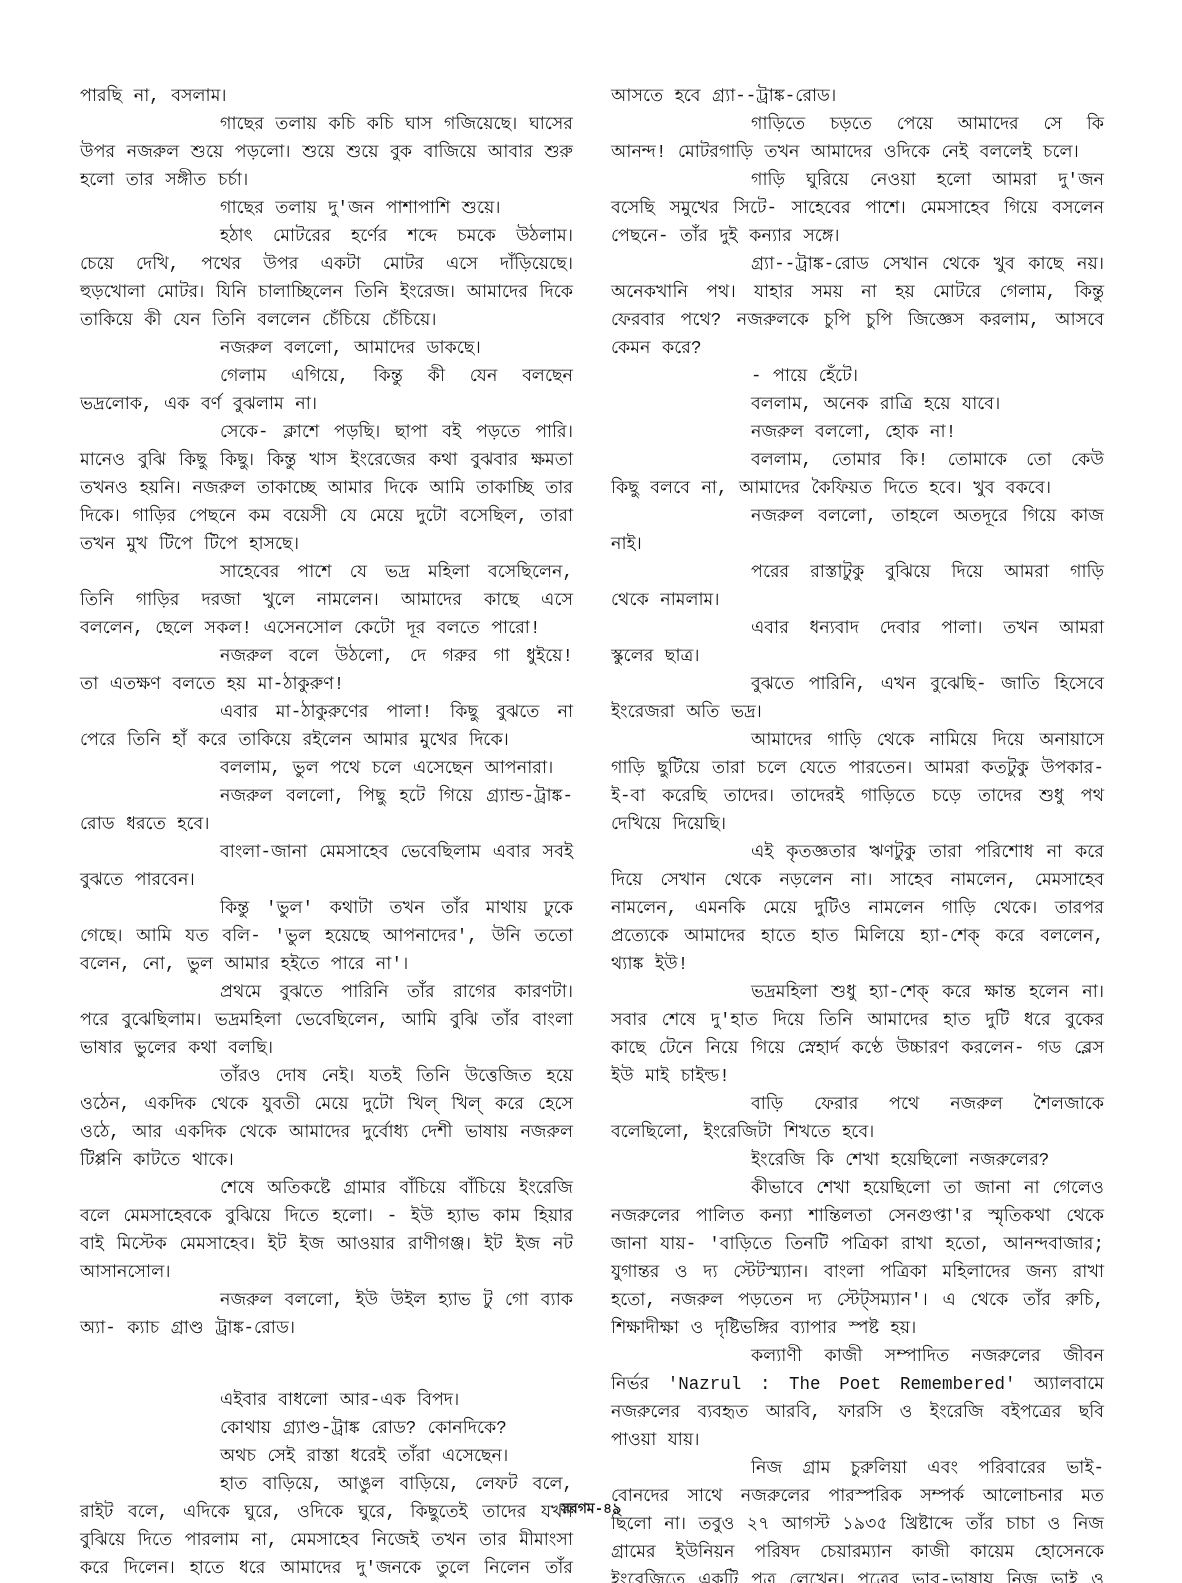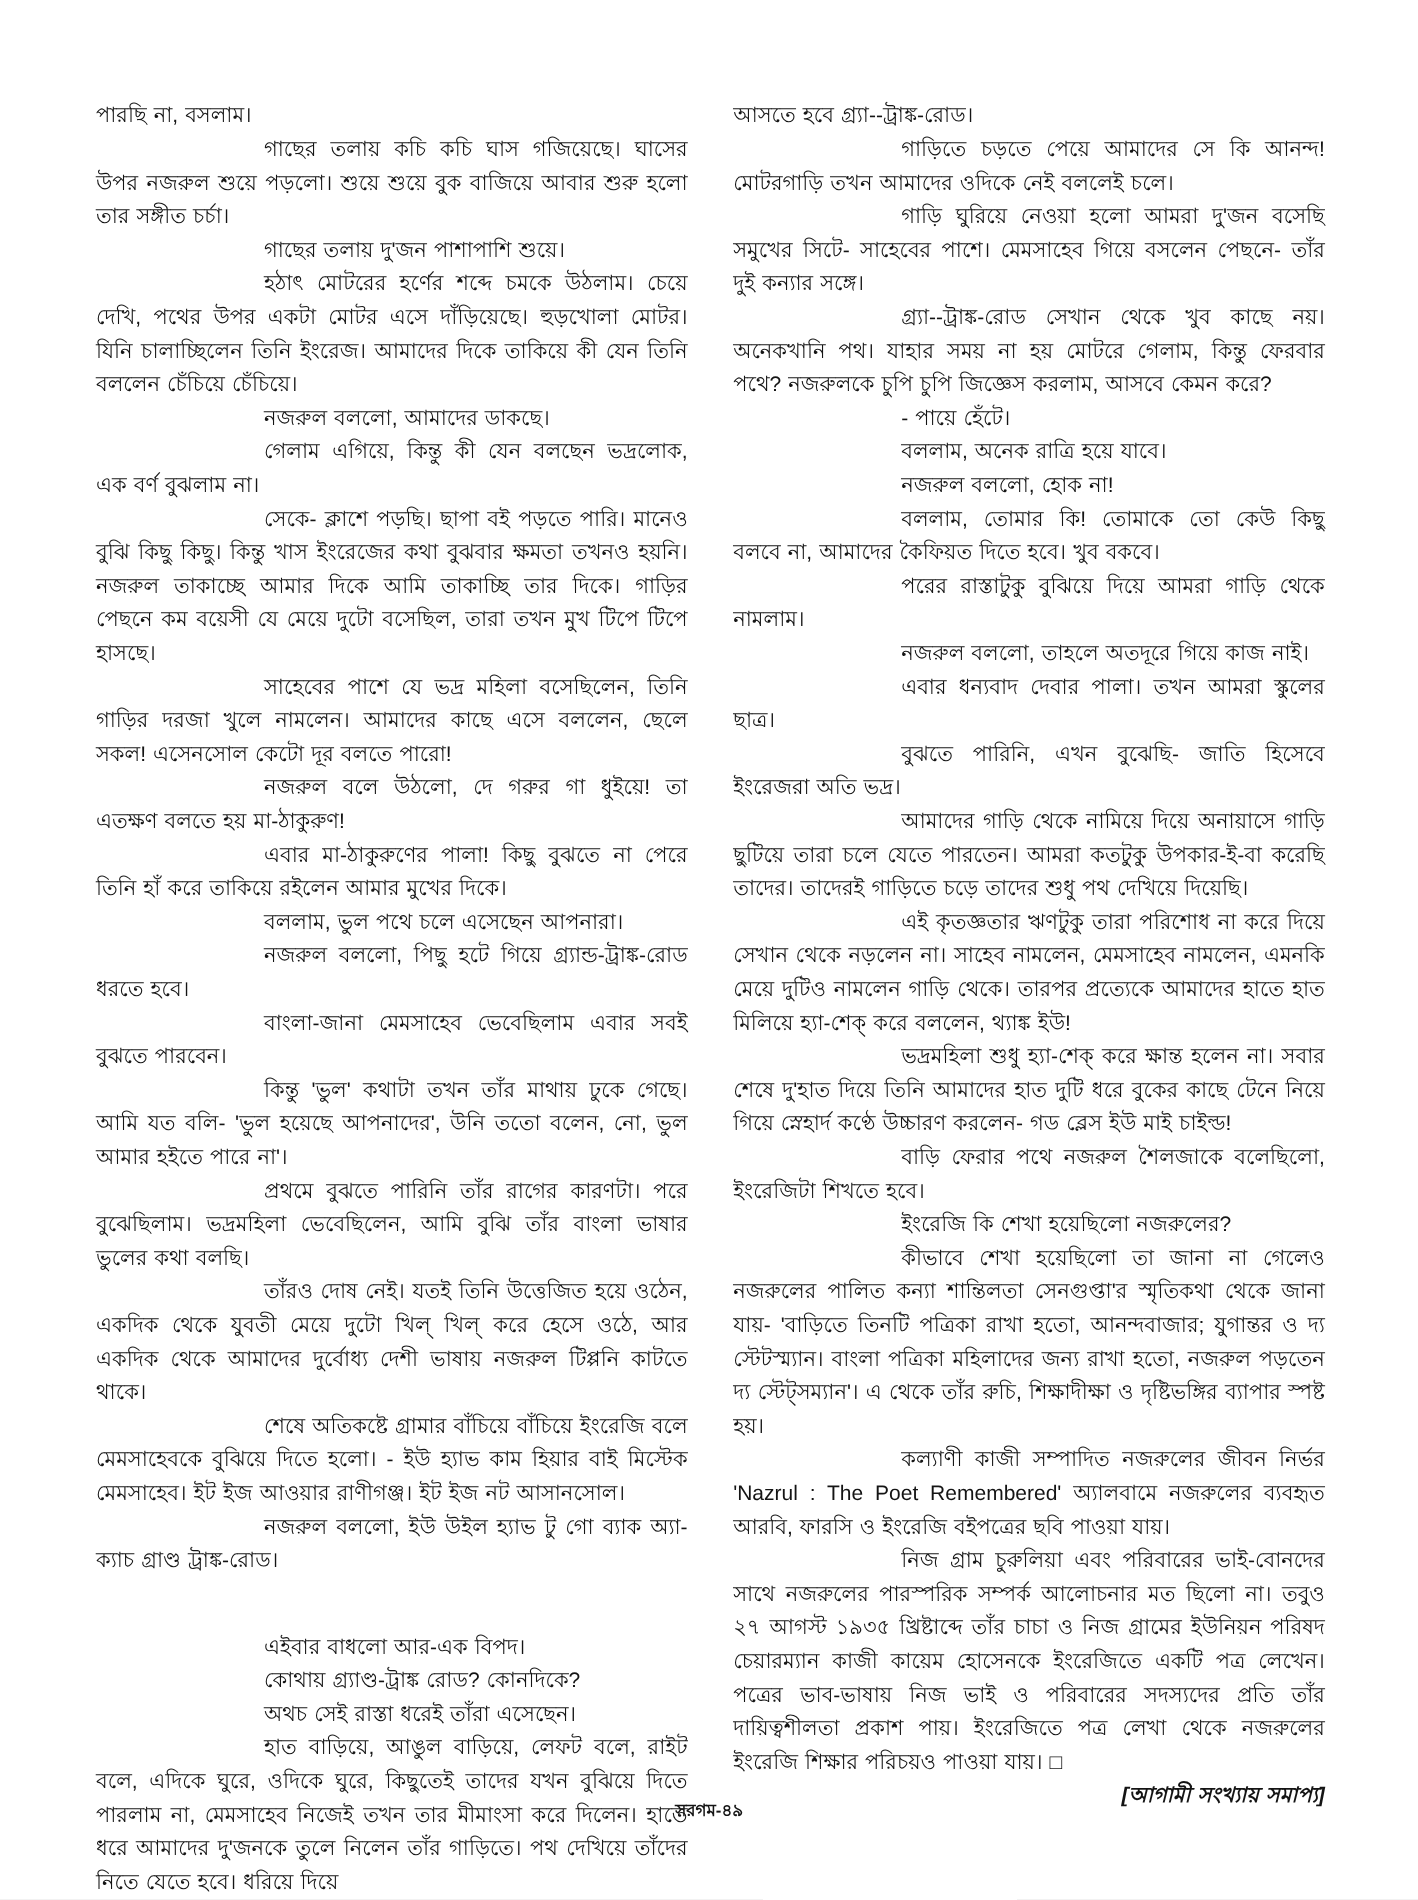--- a/index.html
+++ b/index.html
@@ -8,21 +8,21 @@
     background: #e8e8e8;
   }
   .page {
     position: relative;
     width: 1182px;
     height: 1583px;
     margin: 0 auto;
     background: #ffffff;
     box-sizing: border-box;
     padding: 82px 78px 110px 80px;
-    font-family: Liberation Sans, sans-serif;
+    font-family: Liberation Mono, monospace;
     color: #141414;
     overflow: hidden;
   }
   .columns {
     display: flex;
     gap: 38px;
   }
   .column {
     flex: 1 1 0;
     min-width: 0;
@@ -90,22 +90,22 @@
       </div>
     <div class="column" id="col-right">
         <p class="para">আসতে হবে গ্র্যা--ট্রাঙ্ক-রোড।</p>
         <p class="para indent">গাড়িতে চড়তে পেয়ে আমাদের সে কি আনন্দ! মোটরগাড়ি তখন আমাদের ওদিকে নেই বললেই চলে।</p>
         <p class="para indent">গাড়ি ঘুরিয়ে নেওয়া হলো আমরা দু'জন বসেছি সমুখের সিটে- সাহেবের পাশে। মেমসাহেব গিয়ে বসলেন পেছনে- তাঁর দুই কন্যার সঙ্গে।</p>
         <p class="para indent">গ্র্যা--ট্রাঙ্ক-রোড সেখান থেকে খুব কাছে নয়। অনেকখানি পথ। যাহার সময় না হয় মোটরে গেলাম, কিন্তু ফেরবার পথে? নজরুলকে চুপি চুপি জিজ্ঞেস করলাম, আসবে কেমন করে?</p>
         <p class="para indent">- পায়ে হেঁটে।</p>
         <p class="para indent">বললাম, অনেক রাত্রি হয়ে যাবে।</p>
         <p class="para indent">নজরুল বললো, হোক না!</p>
         <p class="para indent">বললাম, তোমার কি! তোমাকে তো কেউ কিছু বলবে না, আমাদের কৈফিয়ত দিতে হবে। খুব বকবে।</p>
+        <p class="para indent">নজরুল বললো, তাহলে অতদূরে গিয়ে কাজ নাই।</p>
         <p class="para indent">পরের রাস্তাটুকু বুঝিয়ে দিয়ে আমরা গাড়ি থেকে নামলাম।</p>
-        <p class="para indent">নজরুল বললো, তাহলে অতদূরে গিয়ে কাজ নাই।</p>
         <p class="para indent">এবার ধন্যবাদ দেবার পালা। তখন আমরা স্কুলের ছাত্র।</p>
         <p class="para indent">বুঝতে পারিনি, এখন বুঝেছি- জাতি হিসেবে ইংরেজরা অতি ভদ্র।</p>
         <p class="para indent">আমাদের গাড়ি থেকে নামিয়ে দিয়ে অনায়াসে গাড়ি ছুটিয়ে তারা চলে যেতে পারতেন। আমরা কতটুকু উপকার-ই-বা করেছি তাদের। তাদেরই গাড়িতে চড়ে তাদের শুধু পথ দেখিয়ে দিয়েছি।</p>
         <p class="para indent">এই কৃতজ্ঞতার ঋণটুকু তারা পরিশোধ না করে দিয়ে সেখান থেকে নড়লেন না। সাহেব নামলেন, মেমসাহেব নামলেন, এমনকি মেয়ে দুটিও নামলেন গাড়ি থেকে। তারপর প্রত্যেকে আমাদের হাতে হাত মিলিয়ে হ্যা-শেক্ করে বললেন, থ্যাঙ্ক ইউ!</p>
         <p class="para indent">ভদ্রমহিলা শুধু হ্যা-শেক্ করে ক্ষান্ত হলেন না। সবার শেষে দু'হাত দিয়ে তিনি আমাদের হাত দুটি ধরে বুকের কাছে টেনে নিয়ে গিয়ে স্নেহার্দ কণ্ঠে উচ্চারণ করলেন- গড ব্লেস ইউ মাই চাইল্ড!</p>
         <p class="para indent">বাড়ি ফেরার পথে নজরুল শৈলজাকে বলেছিলো, ইংরেজিটা শিখতে হবে।</p>
         <p class="para indent">ইংরেজি কি শেখা হয়েছিলো নজরুলের?</p>
         <p class="para indent">কীভাবে শেখা হয়েছিলো তা জানা না গেলেও নজরুলের পালিত কন্যা শান্তিলতা সেনগুপ্তা'র স্মৃতিকথা থেকে জানা যায়- 'বাড়িতে তিনটি পত্রিকা রাখা হতো, আনন্দবাজার; যুগান্তর ও দ্য স্টেটস্ম্যান। বাংলা পত্রিকা মহিলাদের জন্য রাখা হতো, নজরুল পড়তেন দ্য স্টেট্‌সম্যান'। এ থেকে তাঁর রুচি, শিক্ষাদীক্ষা ও দৃষ্টিভঙ্গির ব্যাপার স্পষ্ট হয়।</p>
         <p class="para indent">কল্যাণী কাজী সম্পাদিত নজরুলের জীবন নির্ভর 'Nazrul : The Poet Remembered' অ্যালবামে নজরুলের ব্যবহৃত আরবি, ফারসি ও ইংরেজি বইপত্রের ছবি পাওয়া যায়।</p>
         <p class="para indent">নিজ গ্রাম চুরুলিয়া এবং পরিবারের ভাই-বোনদের সাথে নজরুলের পারস্পরিক সম্পর্ক আলোচনার মত ছিলো না। তবুও ২৭ আগস্ট ১৯৩৫ খ্রিষ্টাব্দে তাঁর চাচা ও নিজ গ্রামের ইউনিয়ন পরিষদ চেয়ারম্যান কাজী কায়েম হোসেনকে ইংরেজিতে একটি পত্র লেখেন। পত্রের ভাব-ভাষায় নিজ ভাই ও পরিবারের সদস্যদের প্রতি তাঁর দায়িত্বশীলতা প্রকাশ পায়। ইংরেজিতে পত্র লেখা থেকে নজরুলের ইংরেজি শিক্ষার পরিচয়ও পাওয়া যায়। □</p>

